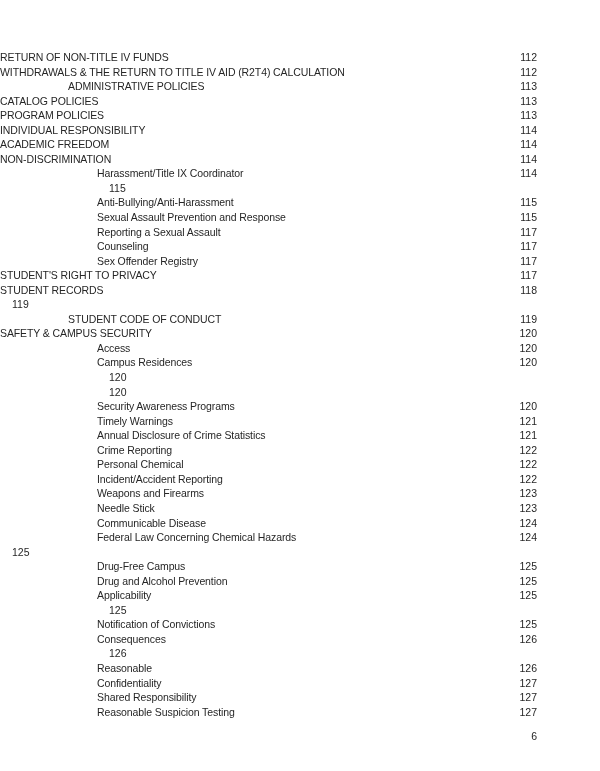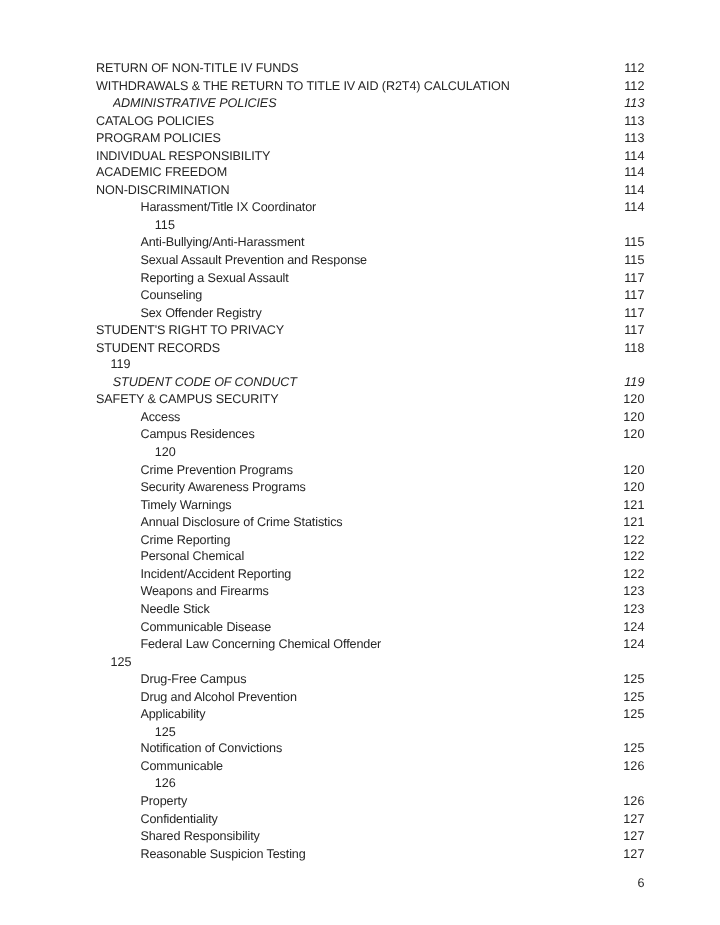--- a/index.html
+++ b/index.html
@@ -39,23 +39,23 @@
     flex: 1 1 auto;
     white-space: nowrap;
     overflow: hidden;
     letter-spacing: -0.1px;
   }
   .toc-row .page-num {
     flex: 0 0 auto;
     text-align: center;
     padding-left: 12px;
   }
-  .lvl0 { padding-left: 94px; font-style: italic; }
-  .lvl1 { padding-left: 80px; }
-  .lvl2 { padding-left: 97px; margin-left: 20px; }
+  .lvl0 { padding-left: 68px; }
+  .lvl1 { }
+  .lvl2 { padding-left: 97px; }
   .footer-num {
     position: absolute;
     top: 730px;
     right: 63px;
     font-size: 10.5px;
     line-height: 12px;
   }
 </style>
 </head>
 <body>
@@ -145,21 +145,20 @@
         <span class="page-num">120</span>
       </div>
       <div class="toc-row lvl2">
         <span class="title">Campus Residences</span>
         <span class="page-num">120</span>
       </div>
       <div class="toc-row lvl2">
         <span class="page-num">120</span>
       </div>
       <div class="toc-row lvl2">
-        <span class="title">Crime Prevention Programs</span>
         <span class="page-num">120</span>
       </div>
       <div class="toc-row lvl2">
         <span class="title">Security Awareness Programs</span>
         <span class="page-num">120</span>
       </div>
       <div class="toc-row lvl2">
         <span class="title">Timely Warnings</span>
         <span class="page-num">121</span>
       </div>
@@ -185,21 +184,21 @@
       </div>
       <div class="toc-row lvl2">
         <span class="title">Needle Stick</span>
         <span class="page-num">123</span>
       </div>
       <div class="toc-row lvl2">
         <span class="title">Communicable Disease</span>
         <span class="page-num">124</span>
       </div>
       <div class="toc-row lvl2">
-        <span class="title">Federal Law Concerning Chemical Offender</span>
+        <span class="title">Federal Law Concerning Chemical Hazards</span>
         <span class="page-num">124</span>
       </div>
       <div class="toc-row lvl1">
         <span class="page-num">125</span>
       </div>
       <div class="toc-row lvl2">
         <span class="title">Drug-Free Campus</span>
         <span class="page-num">125</span>
       </div>
       <div class="toc-row lvl2">
@@ -211,28 +210,28 @@
         <span class="page-num">125</span>
       </div>
       <div class="toc-row lvl2">
         <span class="page-num">125</span>
       </div>
       <div class="toc-row lvl2">
         <span class="title">Notification of Convictions</span>
         <span class="page-num">125</span>
       </div>
       <div class="toc-row lvl2">
-        <span class="title">Communicable</span>
+        <span class="title">Consequences</span>
         <span class="page-num">126</span>
       </div>
       <div class="toc-row lvl2">
         <span class="page-num">126</span>
       </div>
       <div class="toc-row lvl2">
-        <span class="title">Property</span>
+        <span class="title">Reasonable</span>
         <span class="page-num">126</span>
       </div>
       <div class="toc-row lvl2">
         <span class="title">Confidentiality</span>
         <span class="page-num">127</span>
       </div>
       <div class="toc-row lvl2">
         <span class="title">Shared Responsibility</span>
         <span class="page-num">127</span>
       </div>

